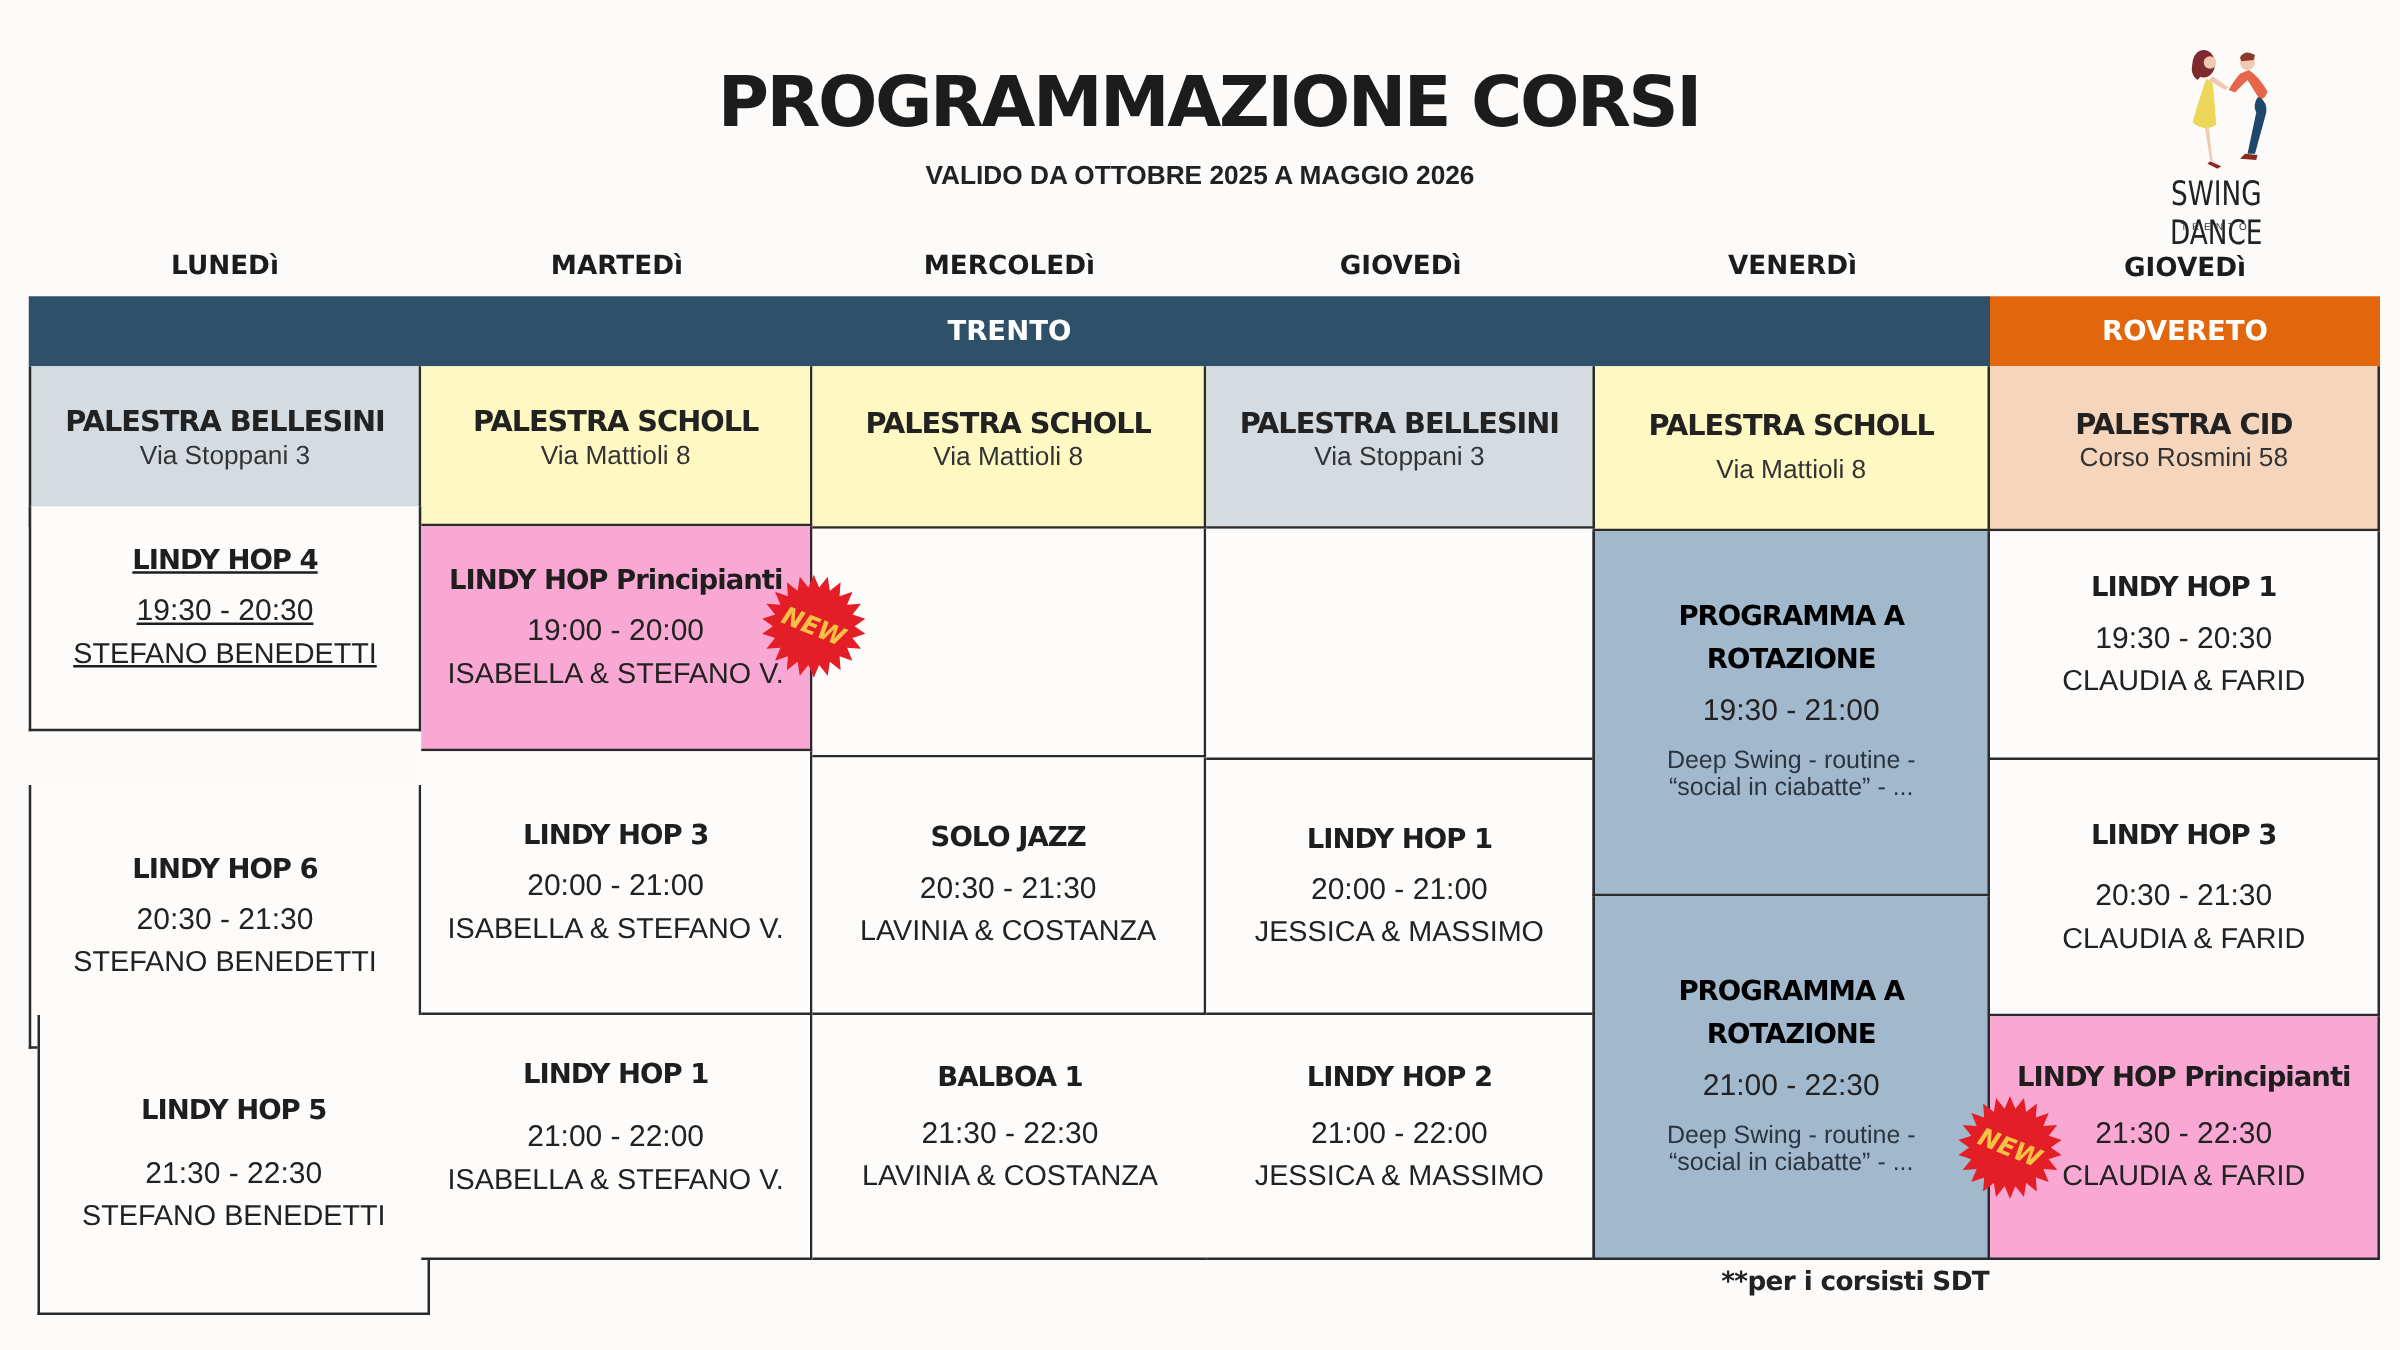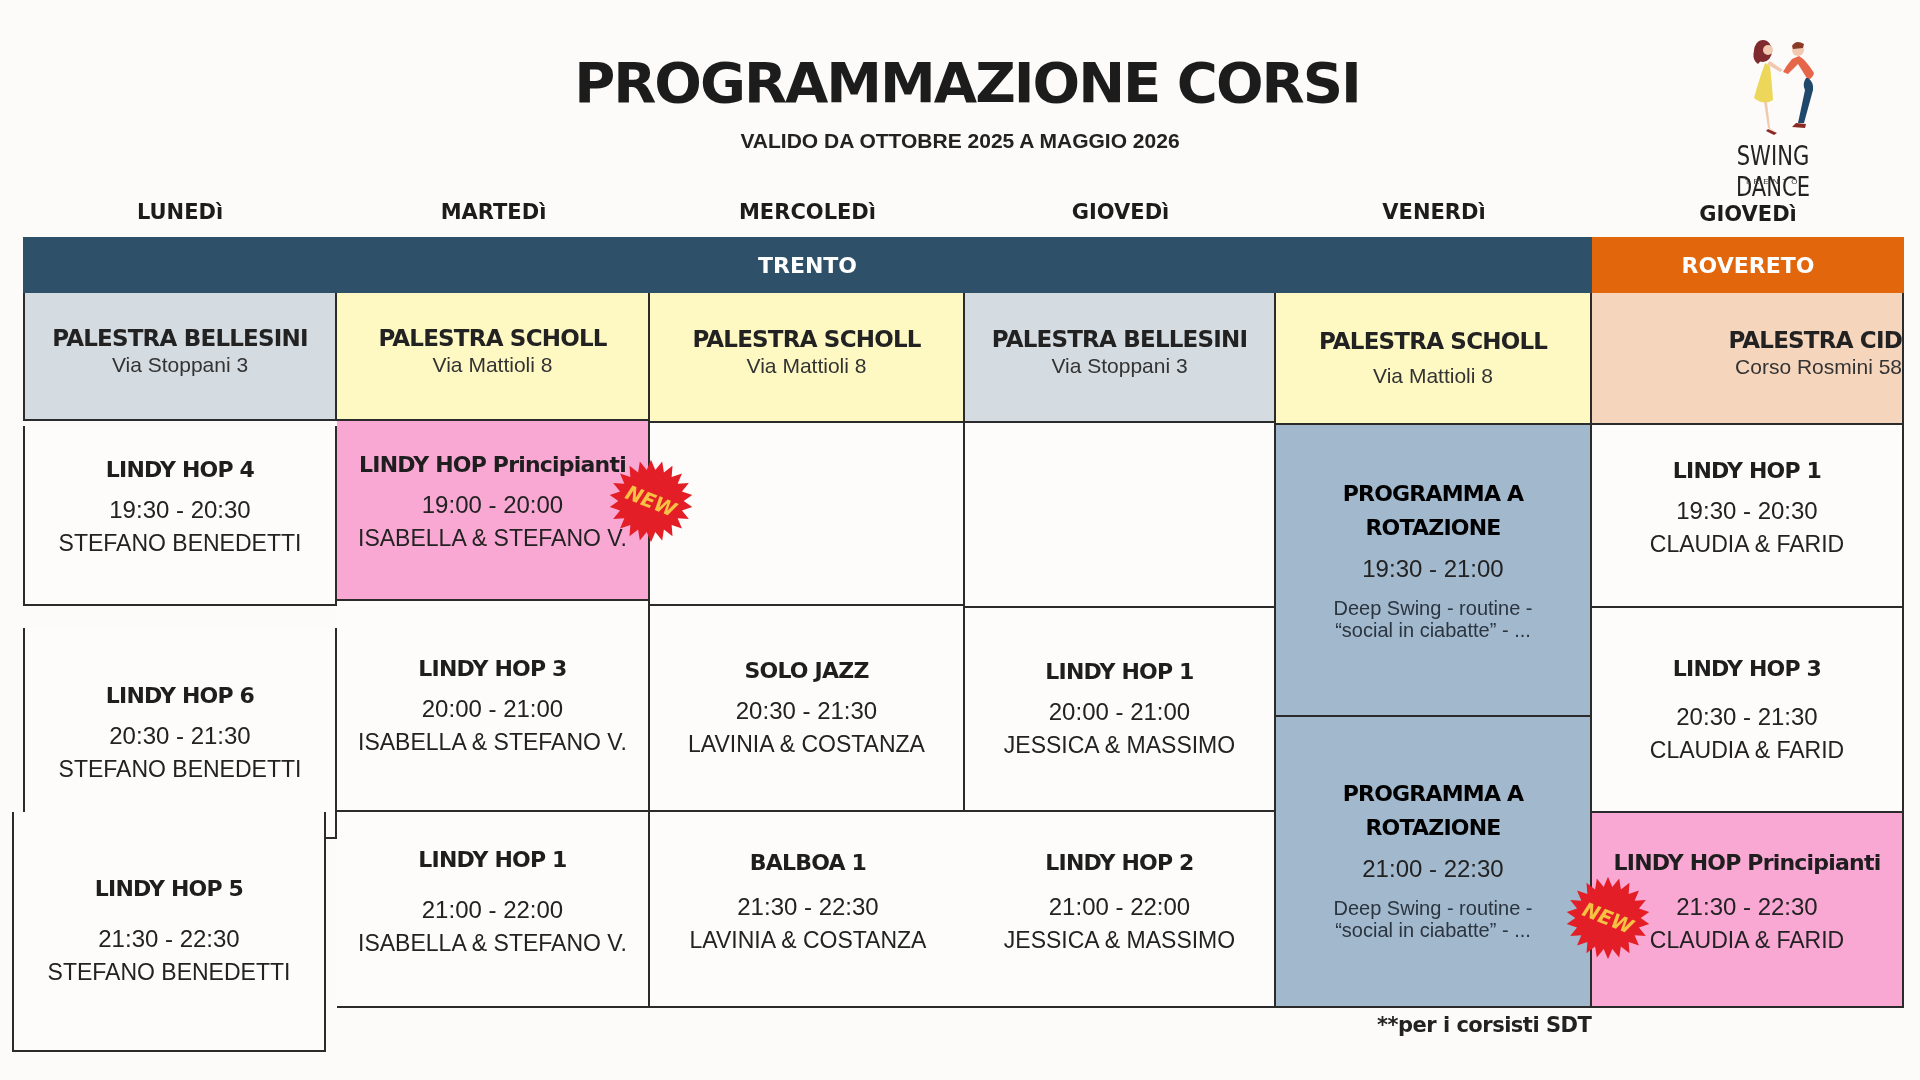--- a/index.html
+++ b/index.html
@@ -102,36 +102,36 @@
   <div class="venue-addr">Via Mattioli 8</div>
 </div>
 <div class="cell venue gray" style="left:965px;top:293px;width:311px;height:130px;">
   <div class="venue-name">PALESTRA BELLESINI</div>
   <div class="venue-addr">Via Stoppani 3</div>
 </div>
 <div class="cell venue cream" style="left:1276px;top:293px;width:316px;height:132px;padding-bottom:0;">
   <div class="venue-name">PALESTRA SCHOLL</div>
   <div class="venue-addr" style="margin-top:10px;">Via Mattioli 8</div>
 </div>
-<div class="cell venue peach" style="left:1592px;top:293px;width:312px;height:132px;align-items:flex-end;">
+<div class="cell venue peach" style="left:1592px;top:293px;width:312px;height:132px;">
   <div class="venue-name">PALESTRA CID</div>
   <div class="venue-addr">Corso Rosmini 58</div>
 </div>
 
-<div class="cell first-col" style="left:23px;top:426px;width:314px;height:180px;padding-bottom:16px;">
+<div class="cell first-col" style="left:23px;top:405px;width:314px;height:180px;padding-bottom:16px;text-decoration:underline;">
   <div class="course-name">LINDY HOP 4</div>
   <div class="course-time">19:30 - 20:30</div>
   <div class="course-teacher">STEFANO BENEDETTI</div>
 </div>
 <div class="cell first-col" style="left:23px;top:601px;width:314px;height:211px;margin-top:27px;">
   <div class="course-name">LINDY HOP 6</div>
   <div class="course-time">20:30 - 21:30</div>
   <div class="course-teacher">STEFANO BENEDETTI</div>
 </div>
-<div class="cell first-col" style="left:12px;top:812px;width:314px;height:240px;">
+<div class="cell first-col" style="left:30px;top:812px;width:314px;height:240px;">
   <div class="course-name" style="margin-bottom:24px;">LINDY HOP 5</div>
   <div class="course-time">21:30 - 22:30</div>
   <div class="course-teacher">STEFANO BENEDETTI</div>
 </div>
 
 <div class="cell pink" style="left:337px;top:421px;width:313px;height:180px;padding-bottom:16px;">
   <div class="course-name">LINDY HOP Principianti</div>
   <div class="course-time">19:00 - 20:00</div>
   <div class="course-teacher">ISABELLA &amp; STEFANO V.</div>
 </div>

